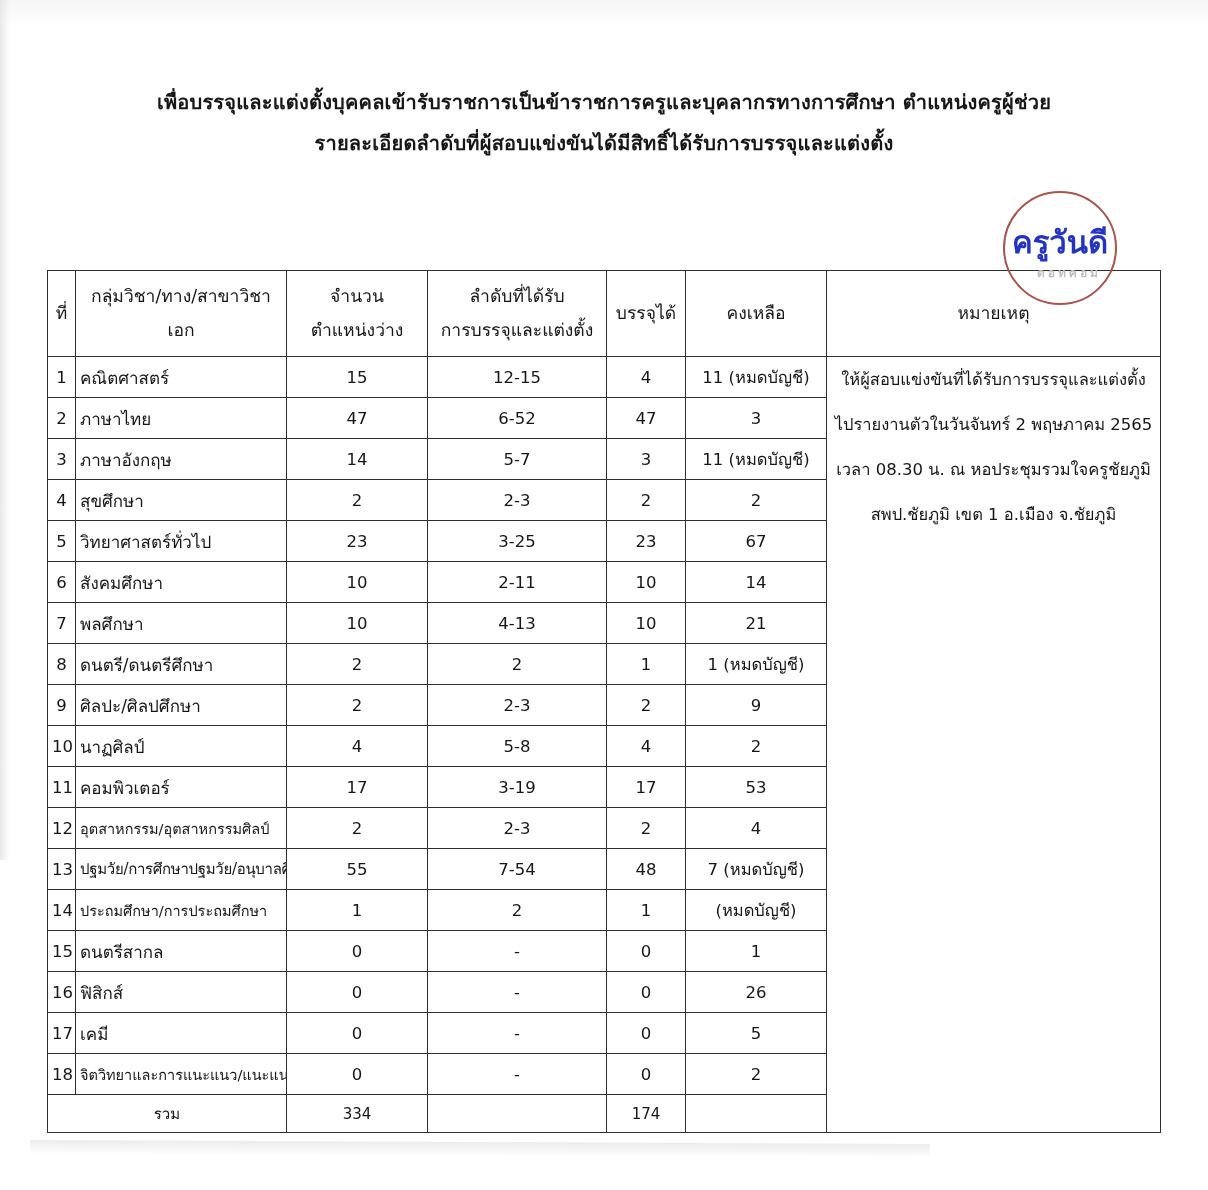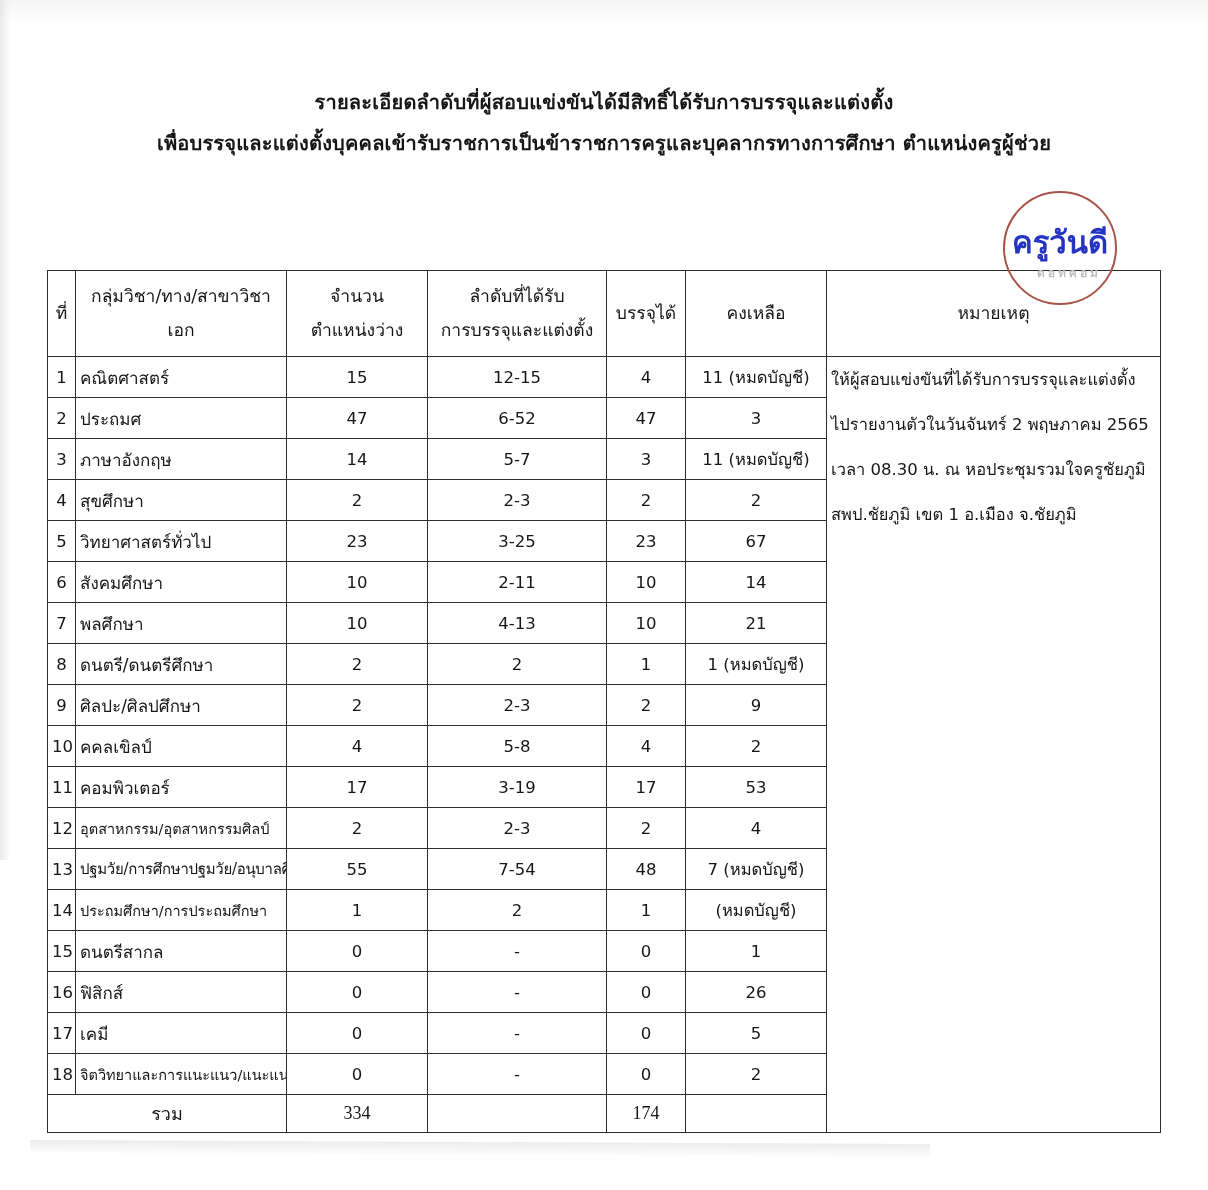--- a/index.html
+++ b/index.html
@@ -53,40 +53,40 @@
     font-weight:400;color:#161616;overflow:hidden;
   }
   thead th{height:86px;font-size:17.5px;text-align:center;vertical-align:middle;line-height:1.9;}
   tbody td{height:41px;font-size:17px;vertical-align:middle;}
   td.no{text-align:center;font-size:16.5px;padding:0 2px;}
   td.subject{text-align:left;padding-left:6px;white-space:nowrap;}
   td.subject.small{font-size:14.5px;}
   td.subject.xsmall{font-size:15px;letter-spacing:-.3px;}
   td.num{text-align:center;font-size:16.5px;}
   td.note-cell{
-    vertical-align:top;text-align:left;padding:10px 10px 0 10px;
+    vertical-align:top;text-align:center;padding:10px 10px 0 10px;
   }
   .note-line{
     font-size:16.5px;line-height:45px;white-space:nowrap;color:#161616;
   }
-  tr.total-row td{height:38px;font-size:18px;font-family:Liberation Serif, serif;}
+  tr.total-row td{height:38px;font-size:15px;}
   td.total-label{text-align:center;}
 </style>
 </head>
 <body>
 
 <div class="page">
 
   <div class="artifact art-top"></div>
   <div class="artifact art-left"></div>
   <div class="artifact art-bottom"></div>
 
   <div class="titles">
+    <div class="title-line">เพื่อบรรจุและแต่งตั้งบุคคลเข้ารับราชการเป็นข้าราชการครูและบุคลากรทางการศึกษา ตำแหน่งครูผู้ช่วย</div>
     <div class="title-line">รายละเอียดลำดับที่ผู้สอบแข่งขันได้มีสิทธิ์ได้รับการบรรจุและแต่งตั้ง</div>
-    <div class="title-line">เพื่อบรรจุและแต่งตั้งบุคคลเข้ารับราชการเป็นข้าราชการครูและบุคลากรทางการศึกษา ตำแหน่งครูผู้ช่วย</div>
   </div>
 
   <div class="logo">
     <span class="logo-main">ครูวันดี</span>
     <span class="logo-sub">ดอทคอม</span>
   </div>
 
   <table class="main">
     <colgroup>
       <col style="width:28px">
@@ -124,21 +124,21 @@
       <td class="num">11 (หมดบัญชี)</td>
     <td rowspan="19" class="note-cell">
             <div class="note-line">ให้ผู้สอบแข่งขันที่ได้รับการบรรจุและแต่งตั้ง</div>
             <div class="note-line">ไปรายงานตัวในวันจันทร์ 2 พฤษภาคม 2565</div>
             <div class="note-line">เวลา 08.30 น. ณ หอประชุมรวมใจครูชัยภูมิ</div>
             <div class="note-line">สพป.ชัยภูมิ เขต 1 อ.เมือง จ.ชัยภูมิ</div>
           </td>
         </tr>
         <tr>
       <td class="no">2</td>
-      <td class="subject">ประถมศ</td>
+      <td class="subject">ภาษาไทย</td>
       <td class="num">47</td>
       <td class="num">6-52</td>
       <td class="num">47</td>
       <td class="num">3</td>
     </tr>
         <tr>
       <td class="no">3</td>
       <td class="subject">ภาษาอังกฤษ</td>
       <td class="num">14</td>
       <td class="num">5-7</td>
@@ -188,21 +188,21 @@
         <tr>
       <td class="no">9</td>
       <td class="subject">ศิลปะ/ศิลปศึกษา</td>
       <td class="num">2</td>
       <td class="num">2-3</td>
       <td class="num">2</td>
       <td class="num">9</td>
     </tr>
         <tr>
       <td class="no">10</td>
-      <td class="subject">คคลเขิลป์</td>
+      <td class="subject">นาฏศิลป์</td>
       <td class="num">4</td>
       <td class="num">5-8</td>
       <td class="num">4</td>
       <td class="num">2</td>
     </tr>
         <tr>
       <td class="no">11</td>
       <td class="subject">คอมพิวเตอร์</td>
       <td class="num">17</td>
       <td class="num">3-19</td>

